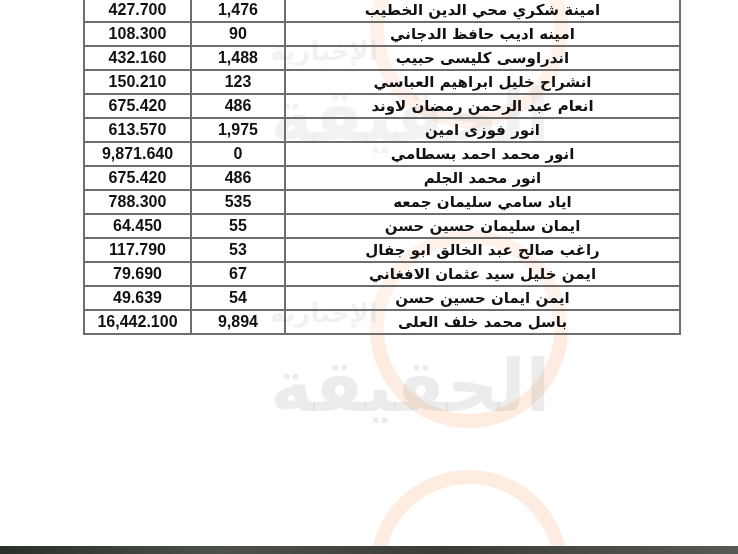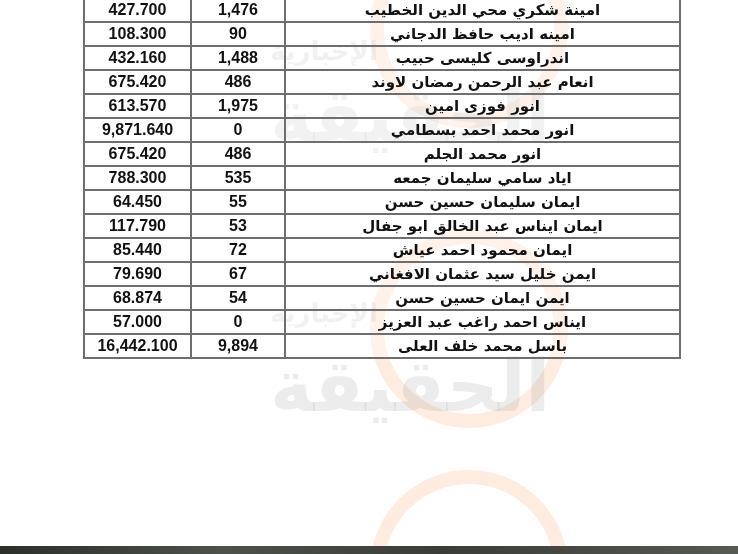--- a/index.html
+++ b/index.html
@@ -131,20 +131,25 @@
           <td class="c-value">108.300</td>
           <td class="c-count">90</td>
           <td class="c-name">امينه اديب حافظ الدجاني</td>
         </tr>
         <tr>
           <td class="c-value">432.160</td>
           <td class="c-count">1,488</td>
           <td class="c-name">اندراوسى كليسى حبيب</td>
         </tr>
         <tr>
+          <td class="c-value">150.210</td>
+          <td class="c-count">123</td>
+          <td class="c-name">انشراح خليل ابراهيم العباسي</td>
+        </tr>
+        <tr>
           <td class="c-value">675.420</td>
           <td class="c-count">486</td>
           <td class="c-name">انعام عبد الرحمن رمضان لاوند</td>
         </tr>
         <tr>
           <td class="c-value">613.570</td>
           <td class="c-count">1,975</td>
           <td class="c-name">انور فوزى امين</td>
         </tr>
         <tr>
@@ -163,41 +168,31 @@
           <td class="c-name">اياد سامي سليمان جمعه</td>
         </tr>
         <tr>
           <td class="c-value">64.450</td>
           <td class="c-count">55</td>
           <td class="c-name">ايمان سليمان حسين حسن</td>
         </tr>
         <tr>
           <td class="c-value">117.790</td>
           <td class="c-count">53</td>
-          <td class="c-name">ايمان ايناس عبد الخالق ابو جفال</td>
-        </tr>
-        <tr>
-          <td class="c-value">85.440</td>
-          <td class="c-count">72</td>
-          <td class="c-name">ايمان محمود احمد عياش</td>
+          <td class="c-name">راغب صالح عبد الخالق ابو جفال</td>
         </tr>
         <tr>
           <td class="c-value">79.690</td>
           <td class="c-count">67</td>
           <td class="c-name">ايمن خليل سيد عثمان الافغاني</td>
         </tr>
         <tr>
-          <td class="c-value">68.874</td>
+          <td class="c-value">49.639</td>
           <td class="c-count">54</td>
           <td class="c-name">ايمن ايمان حسين حسن</td>
-        </tr>
-        <tr>
-          <td class="c-value">57.000</td>
-          <td class="c-count">0</td>
-          <td class="c-name">ايناس احمد راغب عبد العزيز</td>
         </tr>
         <tr>
           <td class="c-value">16,442.100</td>
           <td class="c-count">9,894</td>
           <td class="c-name">باسل محمد خلف العلى</td>
         </tr>
       </tbody>
     </table>
   </div>
 

